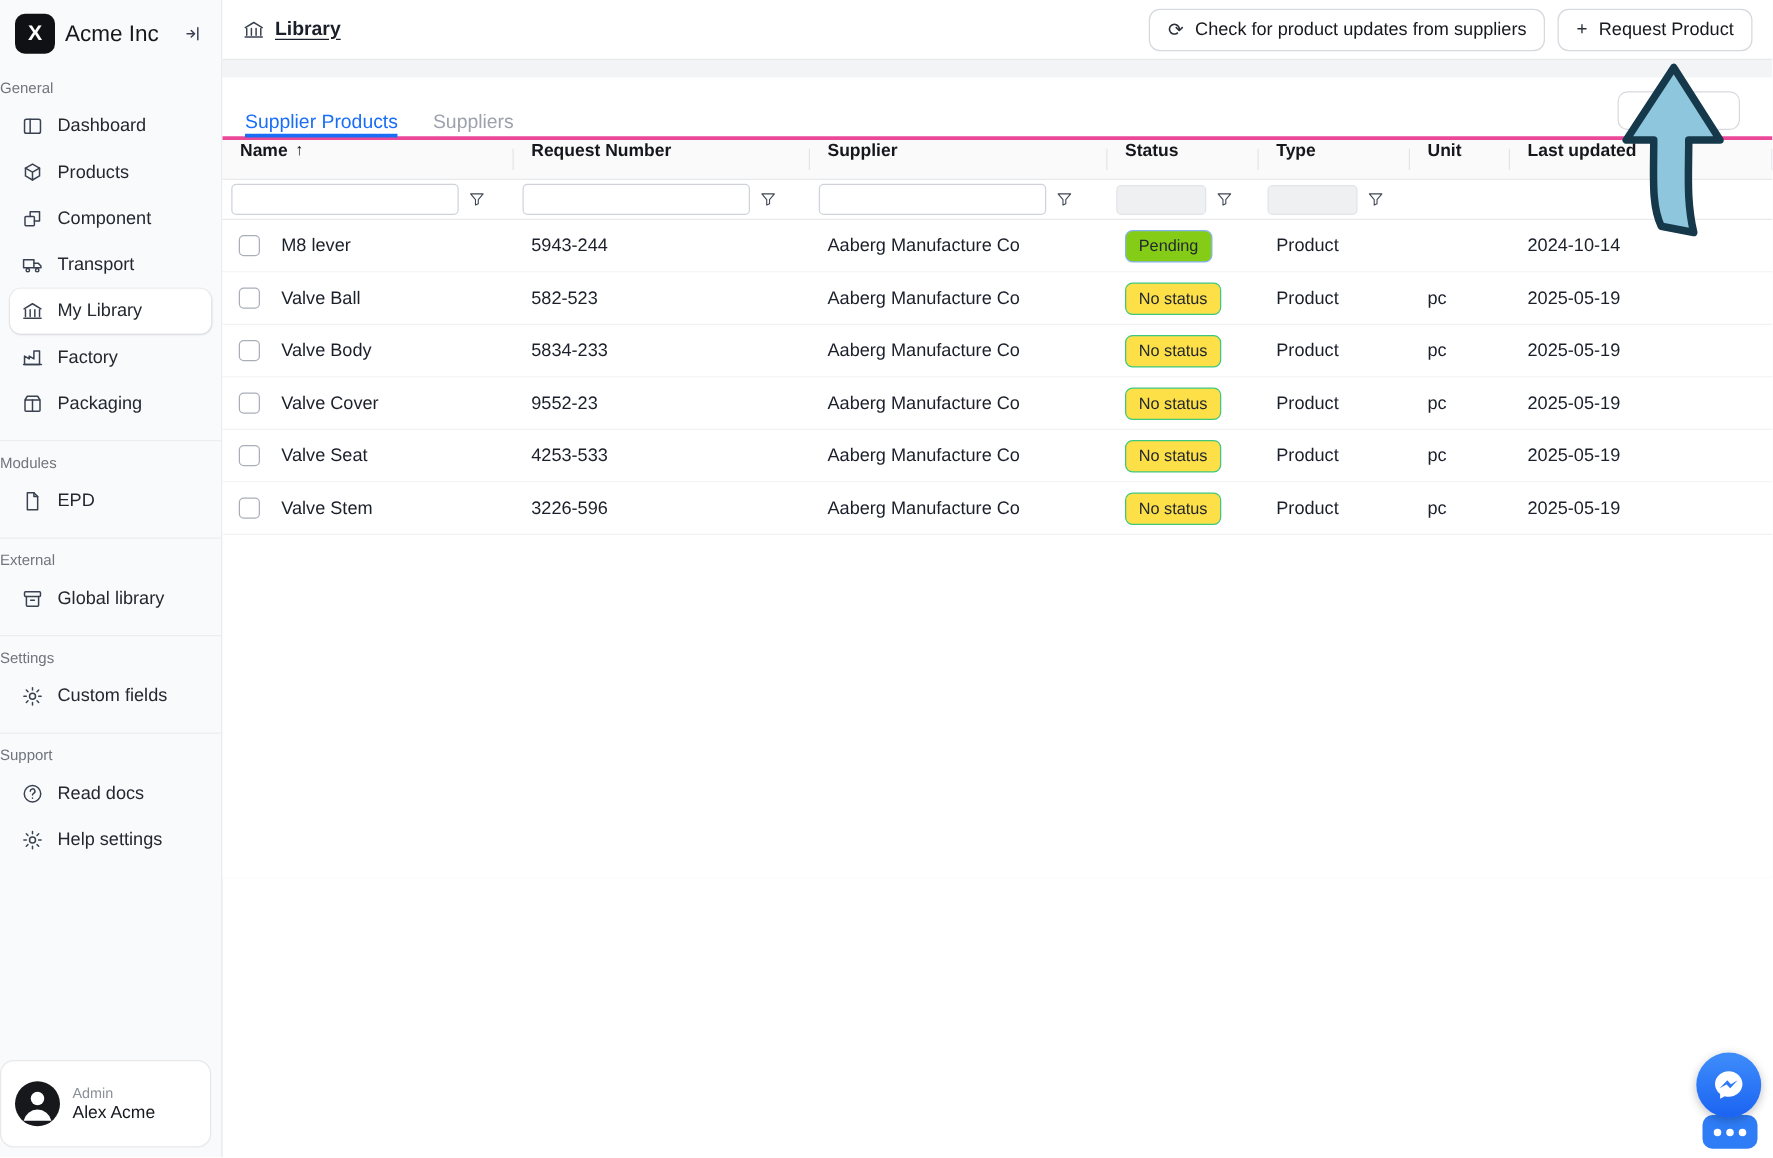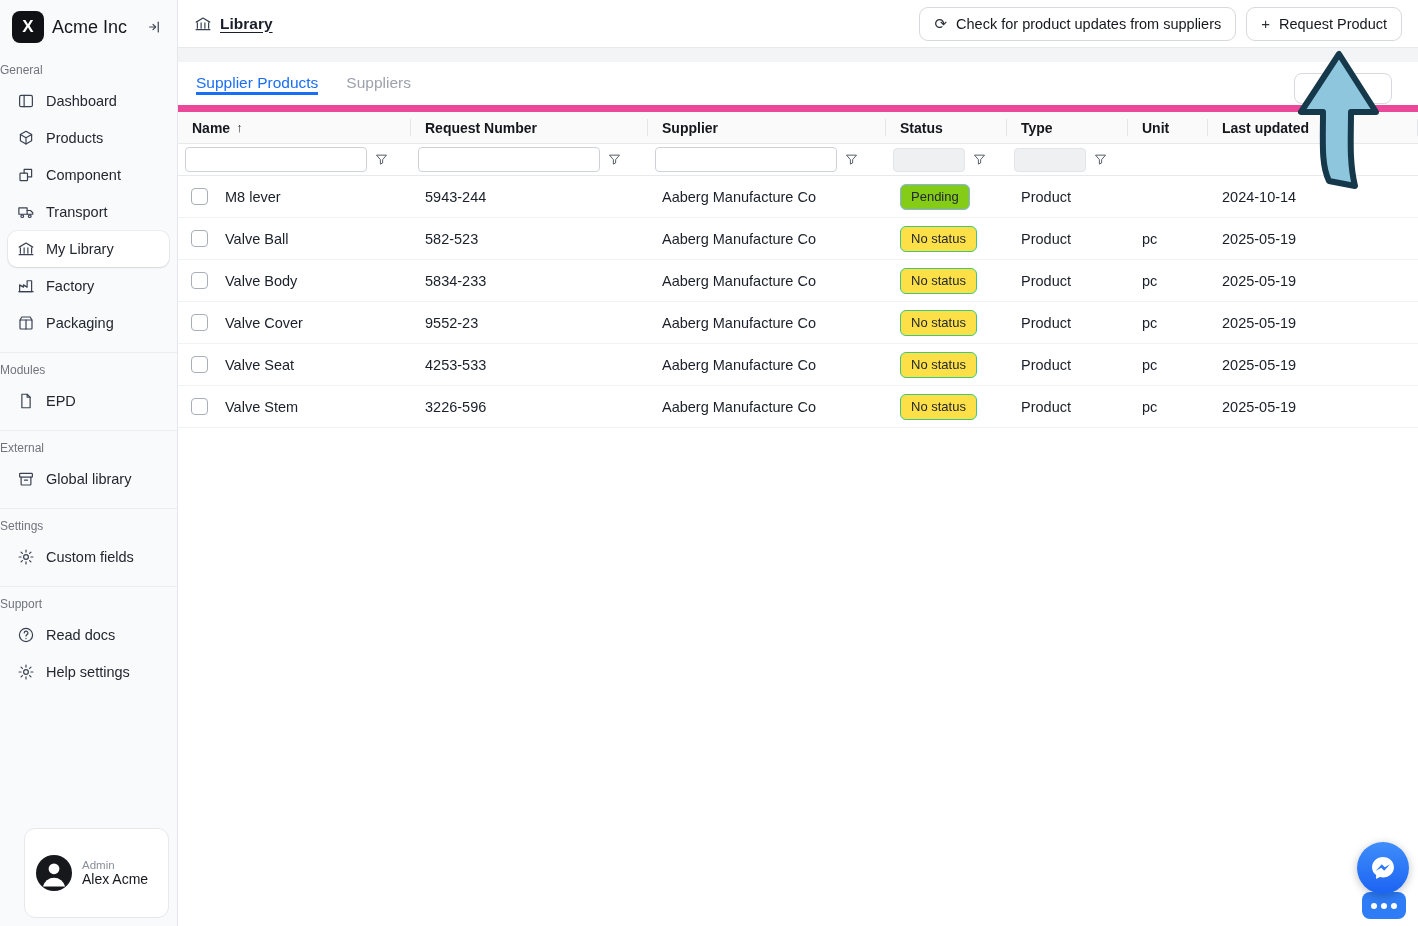--- a/index.html
+++ b/index.html
@@ -29,23 +29,23 @@
   .section { padding-bottom: 6px; }
   .section + .section { border-top: 1px solid #ededf0; margin-top: 4px; }
   .section-label { font-size: 12px; color: #70747e; padding: 10px 0 5px; }
   .nav-item {
     display: flex; align-items: center; gap: 11px;
     margin: 1px 8px; padding: 9px 9px; border-radius: 9px;
     font-size: 14.5px; color: #23272f; cursor: pointer;
   }
   .nav-item.active { background: #ffffff; box-shadow: 0 1px 2px rgba(16,24,40,.10), 0 0 0 1px rgba(16,24,40,.05); }
   .user-card {
-    position: absolute; left: 24px; right: 8px; bottom: 8px;
+    position: absolute; left: 0; right: 8px; bottom: 8px;
     background: #ffffff; border: 1px solid #e7e8ec; border-radius: 11px;
-    display: flex; align-items: center; gap: 10px; padding: 26px 11px;
+    display: flex; align-items: center; gap: 10px; padding: 16px 11px;
   }
   .avatar { width: 36px; height: 36px; border-radius: 50%; background: #17181c; overflow: hidden; flex: 0 0 auto; }
   .user-role { font-size: 11.5px; color: #8a8f98; }
   .user-name { font-size: 14px; color: #16181d; }
 
   
   .main { position: absolute; left: 178px; top: 0; width: 1240px; height: 702px; background: #f3f4f6; }
   .topbar {
     height: 48px; background: #fff; border-bottom: 1px solid #e8e9ec;
     display: flex; align-items: center; padding: 0 16px;
@@ -55,28 +55,28 @@
   .topbar-actions { margin-left: auto; display: flex; gap: 10px; }
   .btn {
     height: 34px; background: #fff; border: 1px solid #d6d9de; border-radius: 9px;
     display: flex; align-items: center; gap: 9px; padding: 0 14px;
     font-size: 14.5px; color: #16181d; cursor: pointer; font-family: inherit;
   }
   .btn .glyph { font-size: 15px; color: #2b2f38; }
 
   .content { position: absolute; top: 62px; left: 0; right: 0; bottom: 0; background: #fff; }
 
-  .tabs-row { height: 50px; border-bottom: 7px solid #ec4899; display: flex; align-items: center; gap: 28px; padding: 0 18px; position: relative; }
+  .tabs-row { height: 50px; border-bottom: 3px solid #ec4899; display: flex; align-items: flex-end; gap: 28px; padding: 0 18px; position: relative; }
   .tab { display: flex; align-items: center; font-size: 15.5px; font-weight: 500; color: #9ca1ab; border-bottom: 3px solid transparent; margin-bottom: -1px; cursor: pointer; }
   .tab.active { color: #1a6ef5; border-bottom-color: #1a6ef5; }
   .search-btn { position: absolute; right: 26px; top: 11px; width: 98px; height: 31px; border: 1px solid #d6d9de; border-radius: 8px; background: #fff; cursor: pointer; }
 
   .grid-row { display: grid; grid-template-columns: 233px 237px 238px 121px 121px 80px 1fr; align-items: center; }
   .thead { height: 32px; background: #fafafa; border-bottom: 1px solid #e8e9ec; font-size: 14px; font-weight: 700; color: #15171c; }
-  .th { padding-left: 14px; position: relative; height: 100%; display: flex; align-items: center; gap: 6px; }
+  .th { padding-left: 14px; position: relative; height: 100%; display: flex; align-items: flex-start; gap: 6px; }
   .th::after { content: ""; position: absolute; right: 0; top: 22%; height: 56%; width: 1px; background: #e3e5e9; }
   .sort-arrow { font-size: 13px; font-weight: 700; }
 
   .filter-row { height: 32px; border-bottom: 1px solid #e8e9ec; background: #fff; }
   .f-cell { display: flex; align-items: center; gap: 7px; padding-left: 7px; }
   .filter-input { width: 182px; height: 25px; border: 1px solid #cfd3d9; border-radius: 4px; padding: 0 6px; font-family: inherit; font-size: 13px; }
   .filter-box { width: 72px; height: 24px; background: #eef0f2; border: 1px solid #e2e4e8; border-radius: 4px; cursor: pointer; }
   .funnel { width: 15px; height: 15px; fill: none; stroke: #3f4654; stroke-width: 1.4; stroke-linejoin: round; cursor: pointer; flex: 0 0 auto; }
 
   .data-row { height: 42px; border-bottom: 1px solid #f1f2f4; font-size: 14.5px; background: #fff; }

